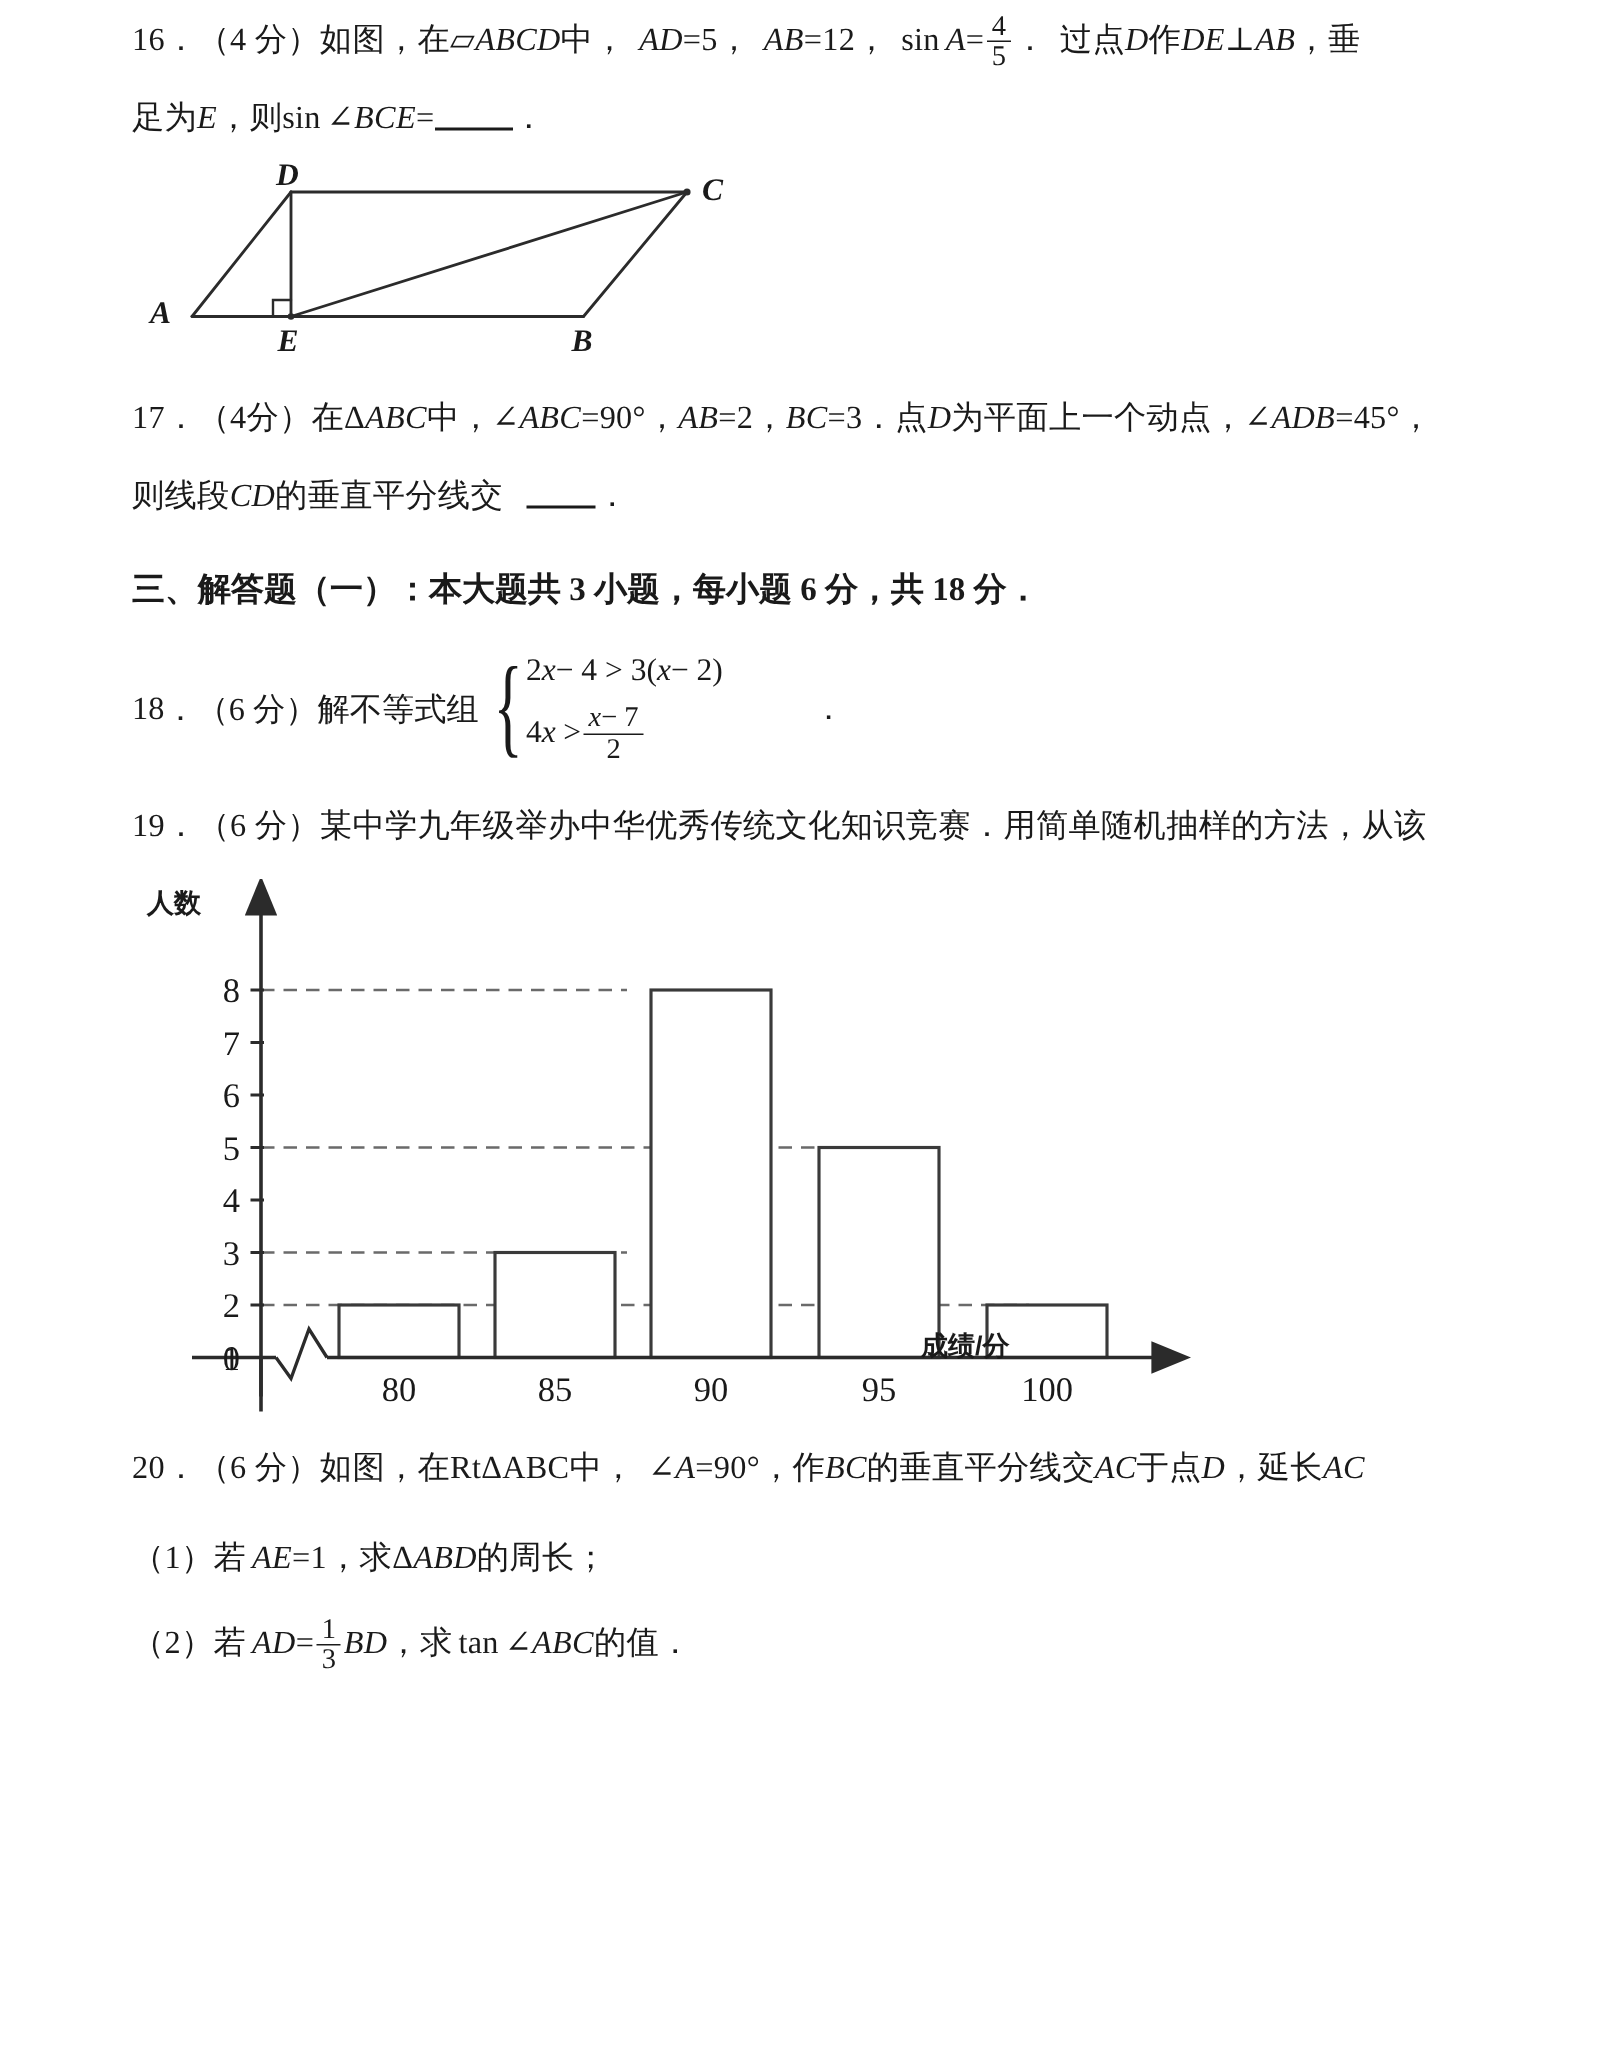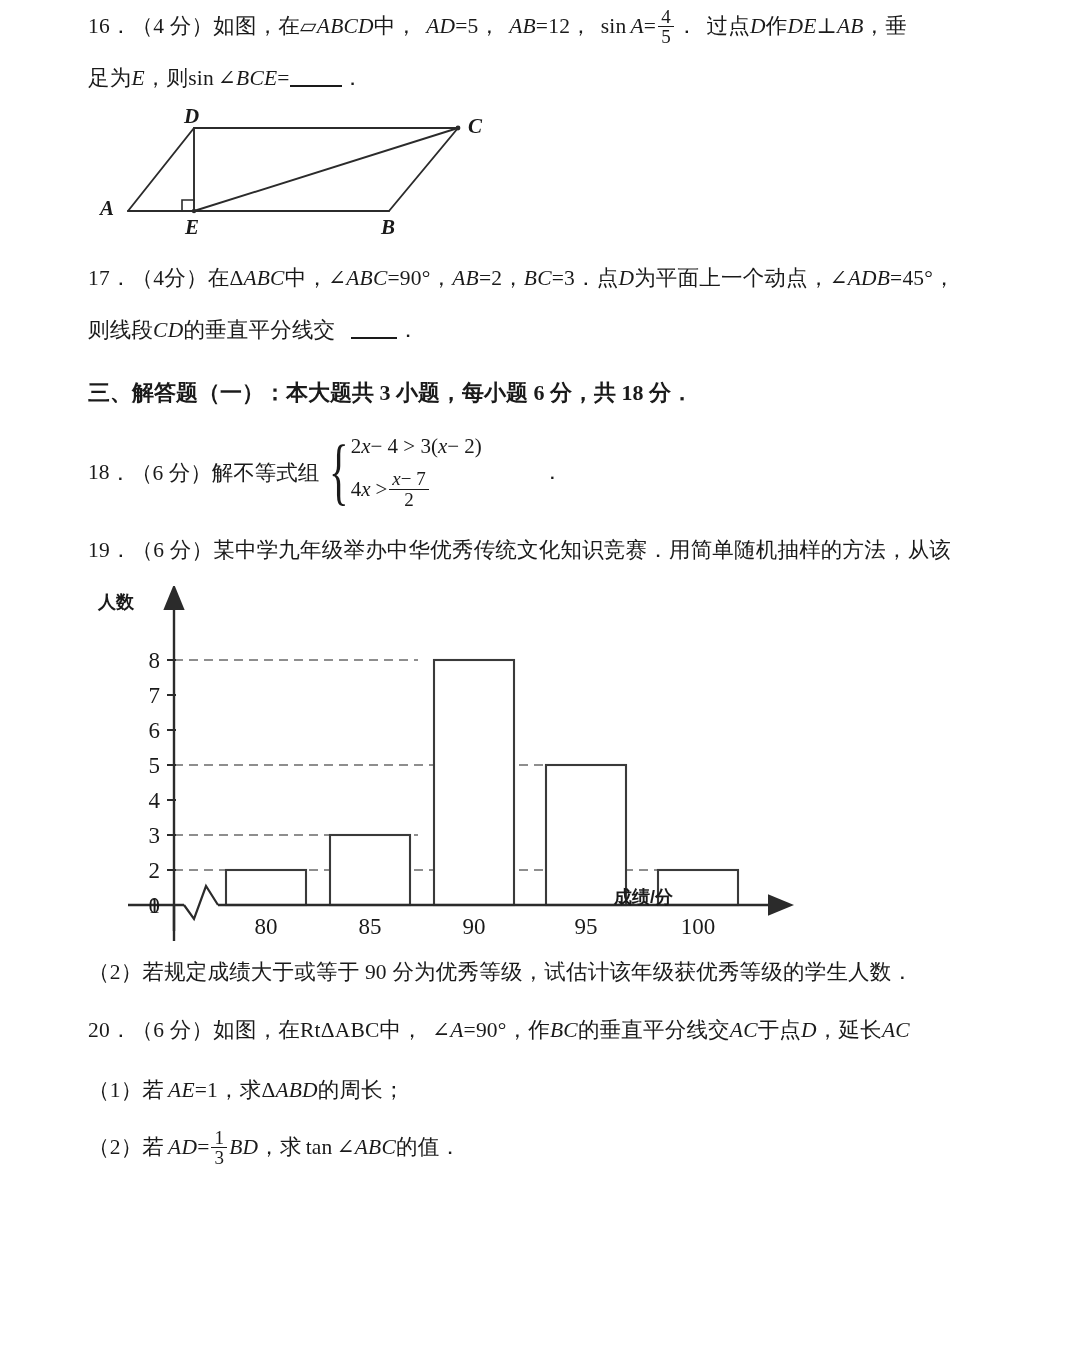--- a/index.html
+++ b/index.html
@@ -293,21 +293,20 @@
           <text x="376" y="348">90</text>
           <text x="488" y="348">95</text>
           <text x="600" y="348">100</text>
         </g>
       </svg>
 
       <span class="axis-name" style="left:0px; top:4px;">人数</span>
       <span class="axis-name" style="left:516px; top:299px;">成绩/分</span>
     </div>
 
-    <div class="qline">（2）若规定成绩大于或等于 90 分为优秀等级，试估计该年级获优秀等级的学生人数．</div>
 
     <div class="qline" style="margin-top:6px">
       <span>20</span><span class="mn">．</span><span>（6 分）</span><span>如图，在</span><span class="mn">Rt</span><span class="mn">Δ</span><span class="mn">ABC</span><span>中，</span><span class="sp"></span><span class="mn">∠</span><span class="mi">A</span><span class="mn">=</span><span class="mn">90°</span><span>，</span><span>作</span><span class="mi">BC</span><span>的垂直平分线交</span><span class="mi">AC</span><span>于点</span><span class="mi">D</span><span>，</span><span>延长</span><span class="mi">AC</span>
     </div>
 
 
     <div class="qline" style="margin-top:8px">
       <span>（1）若</span><span class="sp" style="width:4px"></span><span class="mi">AE</span><span class="mn">=</span><span class="mn">1</span><span>，</span><span>求</span><span class="mn">Δ</span><span class="mi">ABD</span><span>的周长；</span>
     </div>
 

